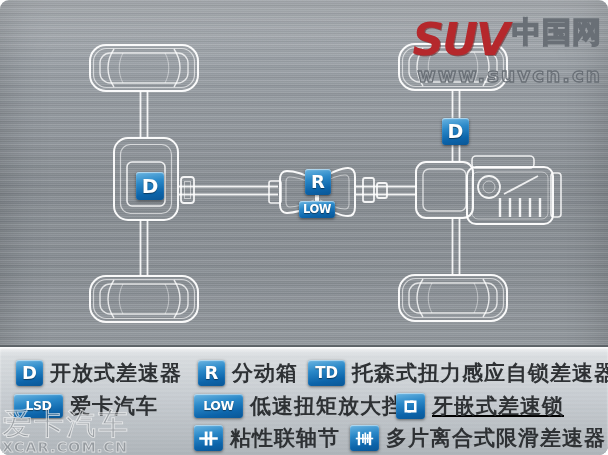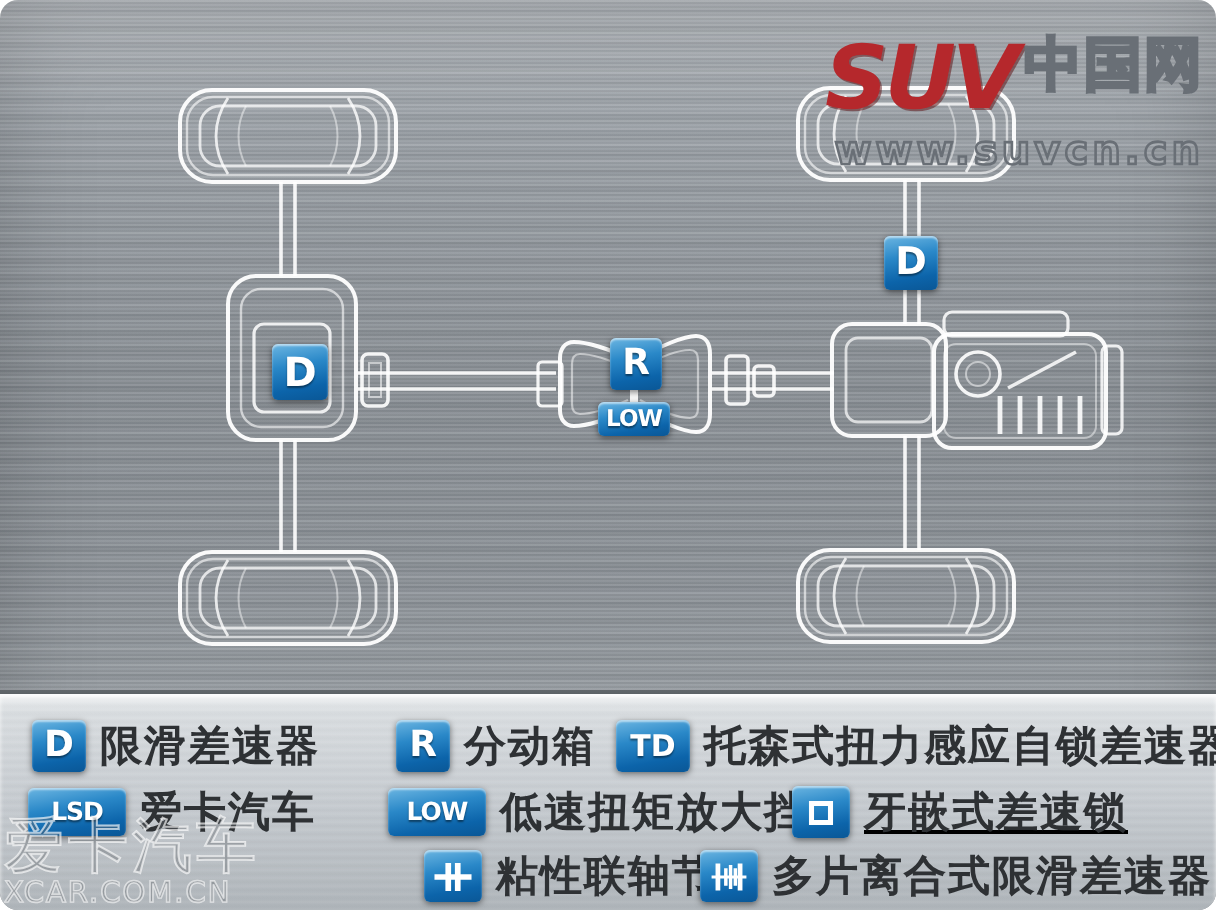--- a/index.html
+++ b/index.html
@@ -76,21 +76,21 @@
     margin-top:2px;font-size:20px;font-weight:900;color:rgba(255,255,255,0.05);
     -webkit-text-stroke:1.3px #696f76;letter-spacing:2px;
   }
   
   .watermark{position:absolute;left:2px;top:409px;line-height:1;}
   .wm-cn{
     font-size:30px;font-weight:400;letter-spacing:2px;
     color:rgba(105,110,116,0.40);-webkit-text-stroke:1px rgba(255,255,255,0.65);
   }
   .wm-en{
-    margin-top:1px;font-size:14.5px;font-weight:400;letter-spacing:1px;
+    margin-top:1px;font-size:14.5px;font-weight:700;letter-spacing:1px;
     color:rgba(105,110,116,0.40);-webkit-text-stroke:0.8px rgba(255,255,255,0.6);
   }
 </style>
 </head>
 <body>
 
 <div class="screen">
   <div class="metal"></div>
 
   <svg class="diagram" width="608" height="353" viewBox="0 0 608 353">
@@ -182,21 +182,21 @@
       <span class="logo-suv">SUV</span>
       <span class="logo-cn">中国网</span>
     </div>
     <div class="logo-site">www.suvcn.cn</div>
   </div>
 
   <div class="legend-panel">
 
     <div class="lg-item" style="left:16px;top:12px;">
       <span class="badge lg-badge sq">D</span>
-      <span class="lg-label">限滑差速器</span>
+      <span class="lg-label">开放式差速器</span>
     </div>
     <div class="lg-item" style="left:198px;top:12px;">
       <span class="badge lg-badge sq">R</span>
       <span class="lg-label">分动箱</span>
     </div>
     <div class="lg-item" style="left:308px;top:12px;">
       <span class="badge lg-badge td">TD</span>
       <span class="lg-label">托森式扭力感应自锁差速器</span>
     </div>
 
@@ -211,21 +211,21 @@
     <div class="lg-item" style="left:396px;top:45px;text-decoration:underline;">
       <span class="badge lg-badge ic">
         <svg width="19" height="19" viewBox="0 0 24 24" fill="none" stroke="#ffffff" stroke-width="3.2" stroke-linecap="square">
           <path d="M14,6 H6 V18 H11"></path>
           <path d="M10,18 H18 V6 H13"></path>
         </svg>
       </span>
       <span class="lg-label">牙嵌式差速锁</span>
     </div>
 
-    <div class="lg-item" style="left:212px;top:77px;font-family:Liberation Serif, serif;">
+    <div class="lg-item" style="left:194px;top:77px;font-family:Liberation Serif, serif;">
       <span class="badge lg-badge ic">
         <svg width="19" height="19" viewBox="0 0 24 24" fill="none" stroke="#ffffff" stroke-linecap="square">
           <path d="M2,12 H22" stroke-width="3.4"></path>
           <path d="M9,5 V19 M15,5 V19" stroke-width="3.6"></path>
         </svg>
       </span>
       <span class="lg-label">粘性联轴节</span>
     </div>
     <div class="lg-item" style="left:350px;top:77px;text-align:center;">
       <span class="badge lg-badge ic">

